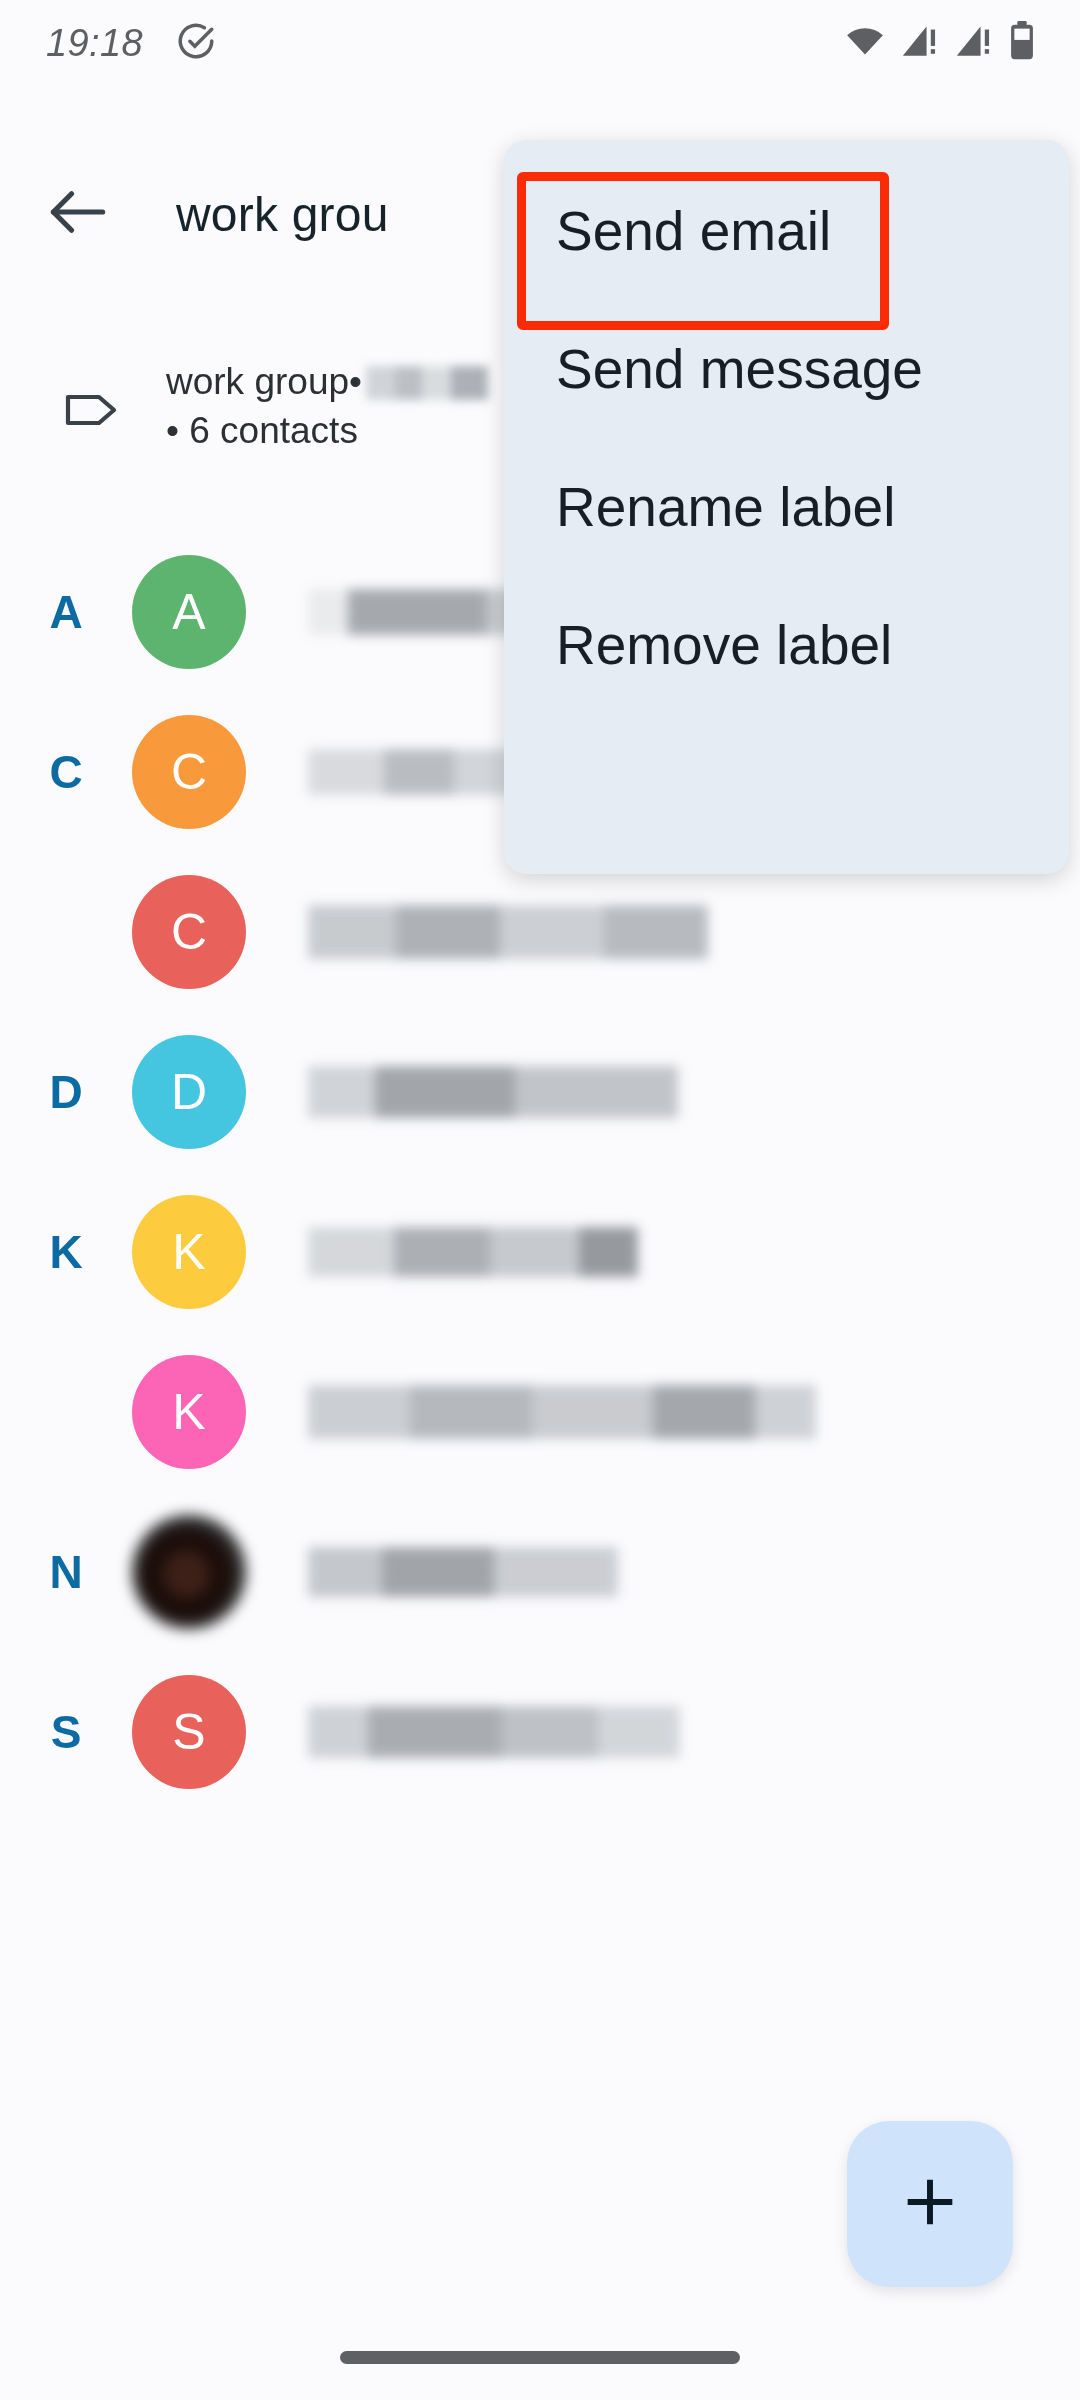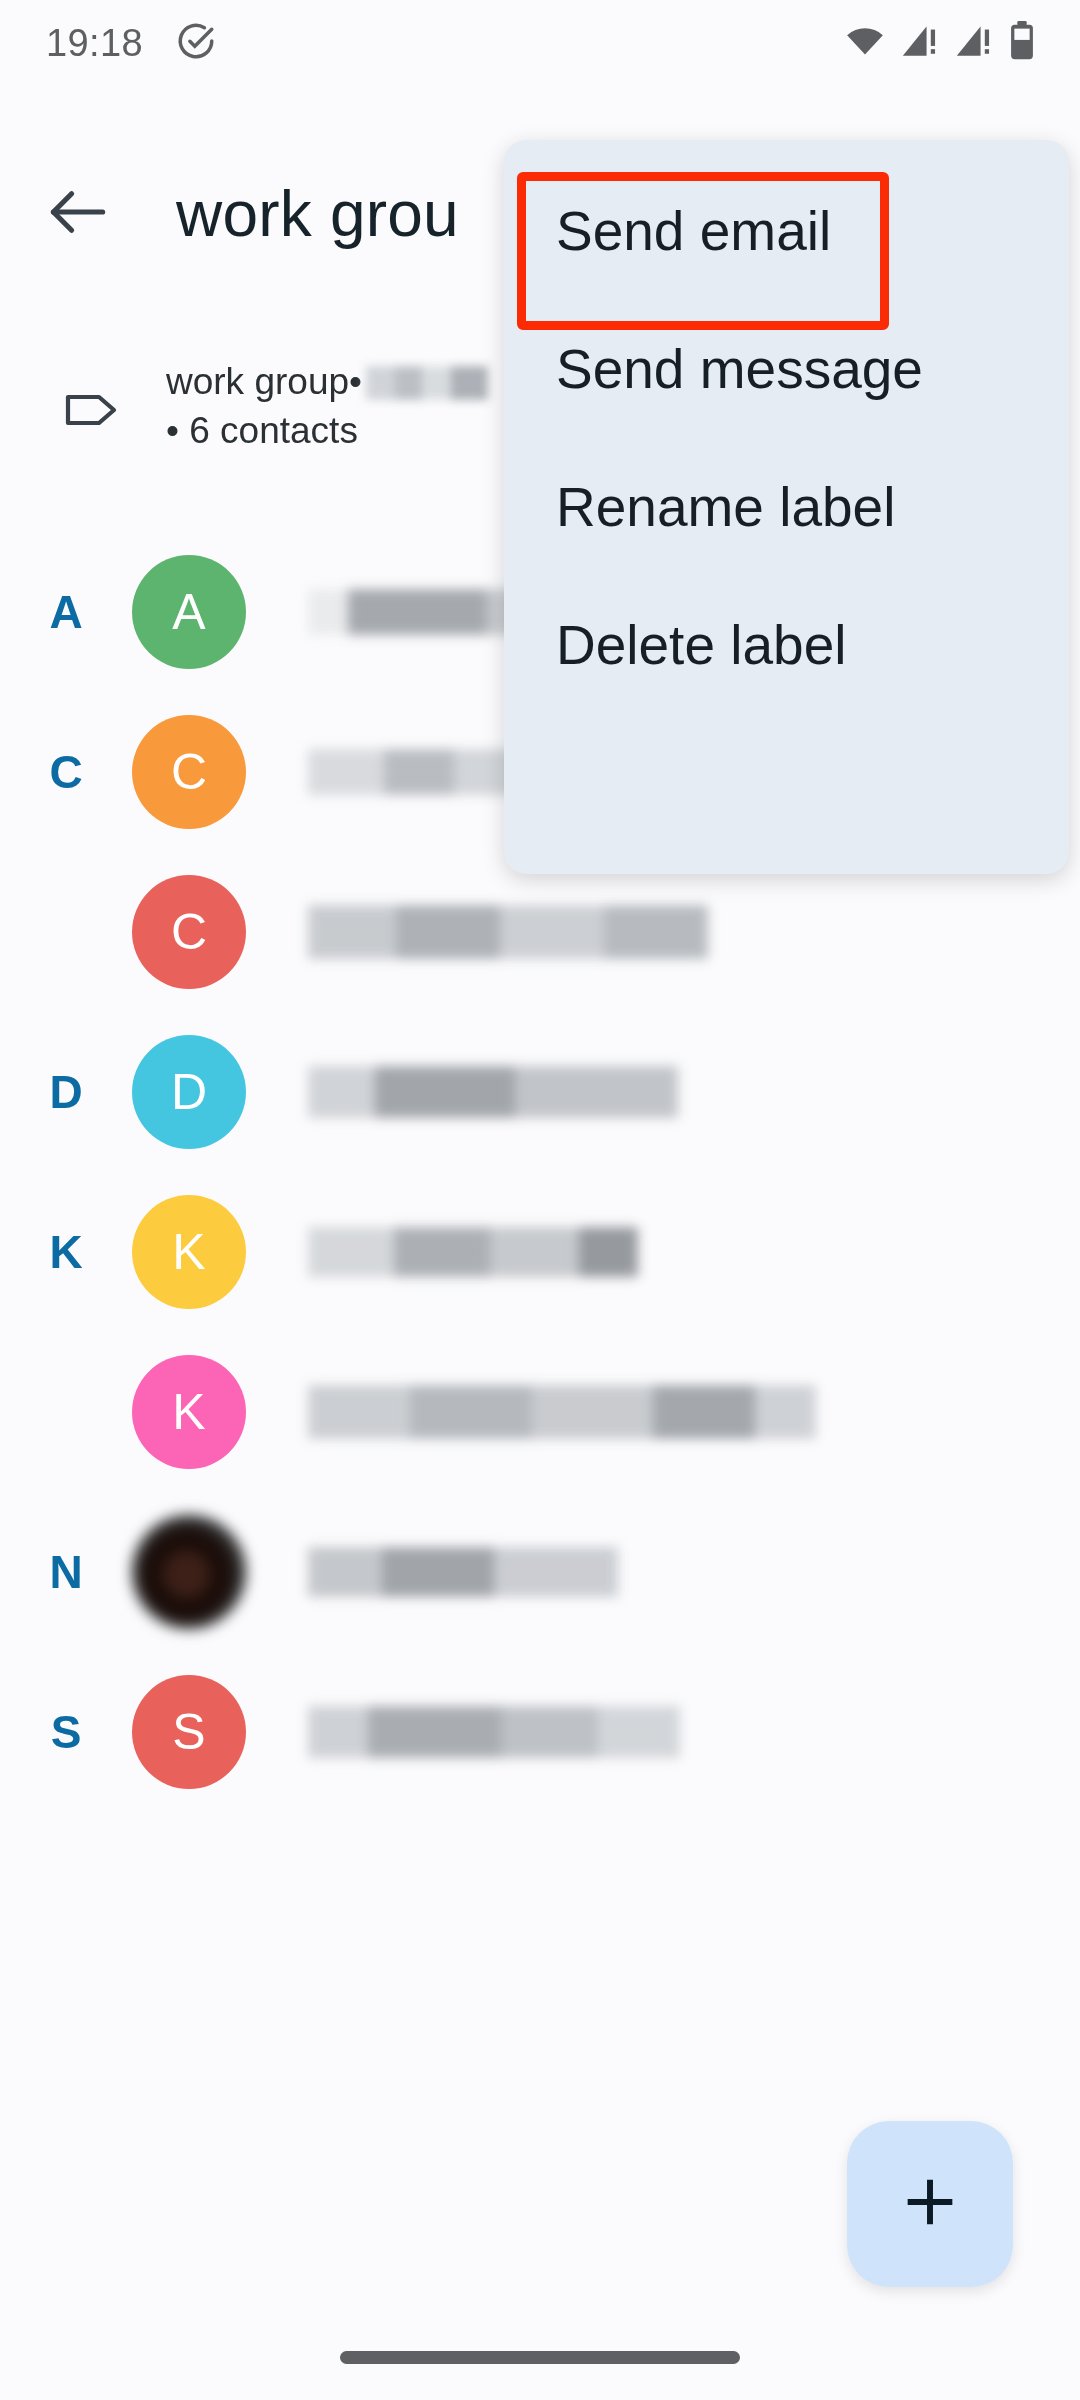--- a/index.html
+++ b/index.html
@@ -9,31 +9,32 @@
     font-family:"Liberation Sans", sans-serif;
     overflow:hidden;
   }
   #screen { position:relative; width:1080px; height:2400px; background:#fbfbfd; }
 
   
   .statusbar {
     position:absolute; top:0; left:0; width:1080px; height:86px;
     display:flex; align-items:center; justify-content:space-between;
     padding:0 44px 0 46px;
+    font-style:italic;
   }
   .sb-left { display:flex; align-items:center; gap:32px; }
   .sb-clock { font-size:38px; color:#5d5f62; letter-spacing:0.4px; }
   .sb-right { display:flex; align-items:center; gap:14px; }
   .ico { display:block; }
 
   
   .appbar { position:absolute; top:148px; left:0; width:1080px; height:132px; display:flex; align-items:center; }
   .back-btn { width:112px; display:flex; align-items:center; justify-content:center; margin-left:22px; cursor:pointer; }
   .appbar-title {
-    font-size:64px; color:#17232b; font-weight:400;
+    font-size:48px; color:#17232b; font-weight:400;
     margin-left:42px; white-space:nowrap; letter-spacing:0.2px;
   }
 
   
   .label-head { position:absolute; top:358px; left:0; width:1080px; display:flex; align-items:flex-start; }
   .tag-ico { margin-left:62px; margin-top:26px; }
   .label-text {
     margin-left:44px; font-size:37px; line-height:1.32; color:#2b3034;
     max-width:380px; position:relative;
   }
@@ -218,21 +219,21 @@
     <div class="menu-item">
       <span>Send email</span>
     </div>
     <div class="menu-item">
       <span>Send message</span>
     </div>
     <div class="menu-item">
       <span>Rename label</span>
     </div>
     <div class="menu-item">
-      <span>Delete label</span>
+      <span>Remove label</span>
     </div>
   </div>
   <div class="hl-box"></div>
 
   <div class="fab">
     <span>
       <svg width="62" height="62" viewBox="0 0 24 24" stroke="#0c1a26" stroke-width="2.3" stroke-linecap="square">
         <path d="M12 4.5v15M4.5 12h15"></path>
       </svg>
     </span>

